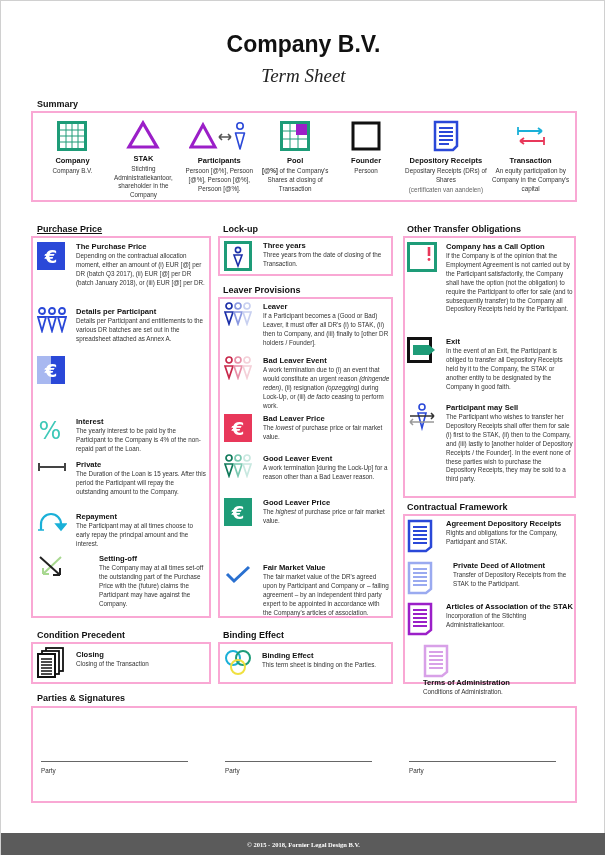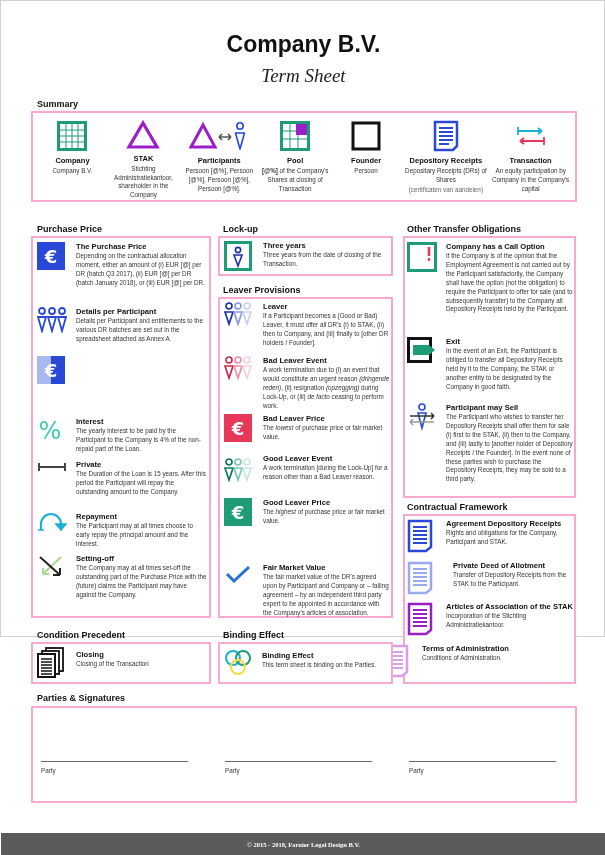--- a/index.html
+++ b/index.html
@@ -1,18 +1,18 @@
 <!DOCTYPE html>
 <html><head>
 <meta charset="utf-8">
 <style>
   * { box-sizing: border-box; margin: 0; padding: 0; }
   html, body { width: 605px; height: 855px; background: #ffffff; overflow: hidden; }
   body { font-family: "Liberation Sans", "DejaVu Sans", sans-serif; color: #222; position: relative; }
-  .page { position: absolute; left: 0; top: 0; width: 605px; height: 637px; border: 1px solid #d0d0d0; }
+  .page { position: absolute; left: 0; top: 0; width: 605px; height: 855px; border: 1px solid #d0d0d0; }
   .title { position: absolute; top: 30px; left: 0; width: 605px; text-align: center; font-size: 23px; font-weight: bold; color: #111; }
   .subtitle { position: absolute; top: 64px; left: 0; width: 605px; text-align: center; font-family: "Liberation Serif", "DejaVu Serif", serif; font-style: italic; font-size: 19px; color: #222; }
   .sec-label { position: absolute; font-size: 9px; font-weight: bold; color: #111; }
   .box { position: absolute; border: 2px solid #f9a8d4; background: #fff; }
 
   
   .summary-box { left: 30px; top: 110px; width: 546px; height: 91px; display: flex; justify-content: space-around; padding: 6px 4px 0 4px; }
   .sum-item { width: 72px; text-align: center; display: flex; flex-direction: column; align-items: center; }
   .sum-item.wide { width: 82px; }
   .sum-icon { width: 34px; height: 34px; margin-bottom: 3px; display: flex; align-items: center; justify-content: center; }
@@ -112,21 +112,21 @@
         <svg width="32" height="26" viewBox="0 0 32 26">
             <path d="M3 8h24M3 4v8M27 8l-4-3M27 8l-4 3" stroke="#1ab0d8" stroke-width="1.8" fill="none"></path>
             <path d="M29 18H5M29 14v8M5 18l4-3M5 18l4 3" stroke="#e8385a" stroke-width="1.8" fill="none"></path>
           </svg>
       </div>
       <div class="sum-title">Transaction</div>
       <div class="sum-desc">An equity participation by Company in the Company's capital</div>
     </div>
   </div>
 
-  <div class="sec-label" style="left:36px;top:223px;">Purchase Price</div>
+  <div class="sec-label" style="left:36px;top:223px;text-decoration:underline;">Purchase Price</div>
   <div class="box" style="left:30px;top:235px;width:180px;height:382px;"></div>
 
   <div class="item" style="left:36px;top:241px;width:170px;">
     <div class="ic">
       <svg width="28" height="28" viewBox="0 0 28 28">
           <rect width="28" height="28" fill="#2a48d8"></rect>
           <text x="14" y="21" text-anchor="middle" font-family="DejaVu Sans, sans-serif" font-size="18" font-weight="bold" fill="#fff">€</text>
         </svg>
     </div>
     <div class="tx">
@@ -194,21 +194,21 @@
           <path d="M4 18 V12 A10 10 0 0 1 24 12" stroke="#1ab0d8" stroke-width="2.2" fill="none"></path>
           <path d="M1 18h6M19 12h10l-5 6z" stroke="#1ab0d8" stroke-width="1.6" fill="#1ab0d8"></path>
         </svg>
     </div>
     <div class="tx">
         <div class="h">Repayment</div>
         <div class="p">The Participant may at all times choose to early repay the principal amount and the interest.</div>
       </div>
   </div>
 
-  <div class="item" style="left:36px;top:553px;width:170px;">
+  <div class="item" style="left:36px;top:553px;width:170px;gap:23px;">
     <div class="ic">
       <svg width="28" height="24" viewBox="0 0 28 24">
           <path d="M24 3 L6 20 M6 20 L6 14 M6 20 L12 20" stroke="#a8d890" stroke-width="2" fill="none"></path>
           <path d="M3 3 L23 21 M23 21 L23 14 M23 21 L16 21" stroke="#222" stroke-width="2" fill="none"></path>
         </svg>
     </div>
     <div class="tx">
         <div class="h">Setting-off</div>
         <div class="p">The Company may at all times set-off the outstanding part of the Purchase Price with the (future) claims the Participant may have against the Company.</div>
       </div>
@@ -277,21 +277,21 @@
           <rect width="28" height="28" fill="#e8385a"></rect>
           <text x="14" y="21" text-anchor="middle" font-family="DejaVu Sans, sans-serif" font-size="18" font-weight="bold" fill="#fff">€</text>
         </svg>
     </div>
     <div class="tx">
         <div class="h">Bad Leaver Price</div>
       <div class="p"><span>The </span><i>lowest</i><span> of purchase price or fair market value.</span></div>
     </div>
   </div>
 
-  <div class="item" style="left:223px;top:453px;width:166px;align-items:flex-end;">
+  <div class="item" style="left:223px;top:453px;width:166px;">
     <div class="ic">
       <svg width="28" height="24" viewBox="0 0 28 24">
           <g fill="none" stroke-width="1.7">
             <circle cx="5" cy="4" r="3" stroke="#0f7a5a"></circle>
             <path d="M1 10 H9 L5 22 Z" stroke="#0f7a5a"></path>
             <circle cx="14" cy="4" r="3" stroke="#7ac8b0"></circle>
             <path d="M10 10 H18 L14 22 Z" stroke="#7ac8b0"></path>
             <circle cx="23" cy="4" r="3" stroke="#c8e8e0"></circle>
             <path d="M19 10 H27 L23 22 Z" stroke="#c8e8e0"></path>
           </g>
@@ -408,21 +408,21 @@
           <path d="M2 2 H24 V28 L19 32 H2 Z" fill="#fff" stroke="#9b1fc8" stroke-width="2.5"></path>
           <path d="M6 8h14M6 12h14M6 16h14M6 20h14M6 24h14" stroke="#9b1fc8" stroke-width="1.8"></path>
         </svg>
     </div>
     <div class="tx">
         <div class="h">Articles of Association of the STAK</div>
         <div class="p">Incorporation of the Stichting Administratiekantoor.</div>
       </div>
   </div>
 
-  <div class="item" style="left:382px;top:643px;width:166px;">
+  <div class="item" style="left:422px;top:643px;width:166px;flex-direction:column;">
     <div class="ic">
       <svg width="26" height="34" viewBox="0 0 26 34">
           <path d="M2 2 H24 V28 L19 32 H2 Z" fill="#fff" stroke="#d8a0e8" stroke-width="2.5"></path>
           <path d="M6 8h14M6 12h14M6 16h14M6 20h14M6 24h14" stroke="#d8a0e8" stroke-width="1.8"></path>
         </svg>
     </div>
     <div class="tx">
         <div class="h">Terms of Administration</div>
         <div class="p">Conditions of Administration.</div>
       </div>

